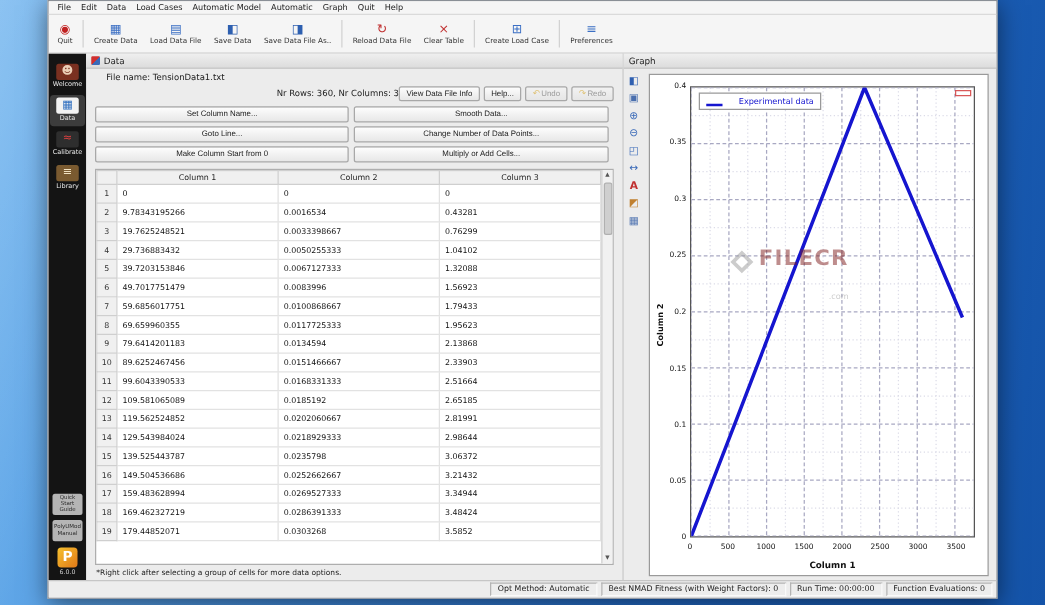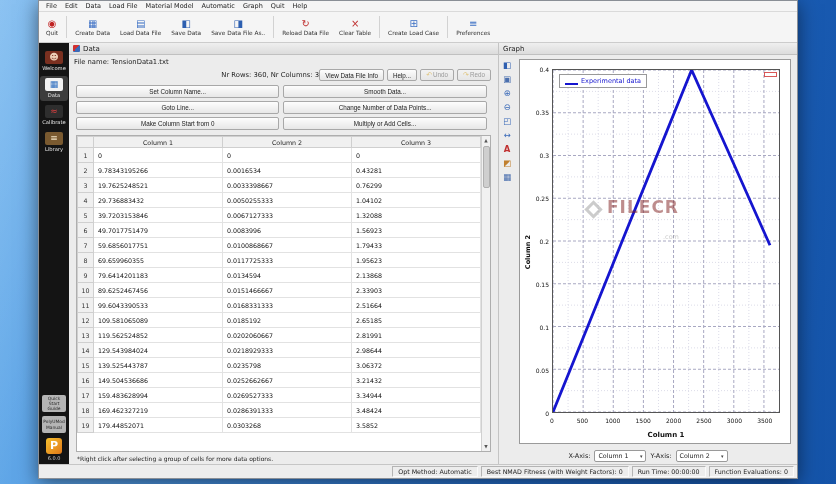--- a/index.html
+++ b/index.html
@@ -26,21 +26,21 @@
   .side-icon{width:18px;height:13px;border-radius:2px;font-size:9px;line-height:13px;text-align:center}
   .side-label{font-size:5.2px;color:#e8e8e8;margin-top:1px;white-space:nowrap}
   .side-spacer{margin-top:auto}
   .side-doc{width:24px;min-height:17px;background:#b5b5b5;border-radius:2px;margin:2px 0;display:flex;align-items:center;justify-content:center;text-align:center;font-size:4.4px;color:#2a2a2a;padding:1px;line-height:1.15}
   .side-logo{width:16px;height:16px;border-radius:3px;background:linear-gradient(135deg,#f6c12f,#e07818);color:#fff;font-weight:bold;font-size:11px;line-height:16px;text-align:center;margin-top:3px}
   .side-version{font-size:5px;color:#cfcfcf;margin-top:1px}
   
   .data-panel{width:430px;background:#ececec;display:flex;flex-direction:column;border-right:1px solid #c4c4c4;min-height:0}
   .panel-header{height:12px;background:linear-gradient(#efefef,#dcdcdc);border-bottom:1px solid #c0c0c0;display:flex;align-items:center;padding-left:4px;font-size:7px;color:#222}
   .ph-icon{width:7px;height:7px;background:linear-gradient(135deg,#d03030 50%,#3a6ab8 50%);margin-right:3px;border-radius:1px}
-  .file-row{font-size:6.8px;color:#222;margin:3px 7px 1px 5px}
+  .file-row{font-size:6.8px;color:#222;margin:3px 7px 1px 16px}
   .info-row{display:flex;align-items:center;justify-content:flex-end;margin:2px 7px;font-size:6.8px;color:#222}
   .info-buttons{display:flex;gap:3px;align-items:center}
   .btn{font-size:6.3px;color:#222;background:linear-gradient(#fdfdfd,#e7e7e7);border:1px solid #a8a8a8;border-radius:2px;padding:1px 5px;height:12px;white-space:nowrap}
   .btn.disabled{color:#9a9a9a;background:linear-gradient(#f2f2f2,#e6e6e6)}
   .uicon{font-size:7px;color:#d4a017;opacity:.55;margin-right:1px}
   .btn-grid{display:grid;grid-template-columns:49% 49%;gap:3px 4px;margin:2px 7px}
   .btn.big{height:13px;width:100%}
   
   .table-wrap{flex:1;display:flex;margin:3px 7px 0 7px;border:1px solid #aeaeae;background:#fff;min-height:0;overflow:hidden}
   table.data-table{flex:1;border-collapse:collapse;table-layout:fixed;align-self:flex-start;width:calc(100% - 9px)}
@@ -61,21 +61,21 @@
   .grid-area{position:absolute;left:32px;top:9px;right:10px;bottom:30px;border:1px solid #555;background:#fff}
   .grid-area svg{width:100%;height:100%;display:block}
   .gmaj{stroke:#a8a8c2;stroke-width:1;stroke-dasharray:3 2}
   .gmin{stroke:#dcdce8;stroke-width:1;stroke-dasharray:1 2}
   .y-ticks{position:absolute;left:6px;top:9px;bottom:30px;width:25px}
   .y-ticks span{position:absolute;right:2px;transform:translateY(-50%);font-size:6px;color:#111}
   .x-ticks{position:absolute;left:32px;right:10px;bottom:19px;height:8px}
   .x-ticks span{position:absolute;top:1px;transform:translateX(-50%);font-size:6px;color:#111}
   .ylabel{position:absolute;left:-22px;top:50%;width:60px;transform:translateY(-50%) rotate(-90deg);text-align:center;font-size:6.5px;font-weight:bold;color:#111}
   .xlabel{position:absolute;left:32px;right:10px;bottom:4px;text-align:center;font-size:7px;font-weight:bold;color:#111}
-  .legend{position:absolute;left:6px;top:4px;background:#fff;border:1px solid #999;padding:2px 5px;display:flex;align-items:flex-end;gap:3px}
+  .legend{position:absolute;left:6px;top:4px;background:#fff;border:1px solid #999;padding:2px 5px;display:flex;align-items:flex-end;gap:13px}
   .legend-line{width:13px;height:2px;background:#1515cf}
   .legend-text{font-size:6.5px;color:#1515cf}
   .corner-mark{position:absolute;top:2px;right:2px;width:13px;height:5px;border:1px solid #d03030;opacity:.8}
   .graph-controls{height:17px;display:flex;align-items:center;justify-content:center;gap:4px;font-size:6.5px;color:#222;background:#ececec}
   .combo{display:inline-flex;align-items:center;justify-content:space-between;width:52px;height:12px;background:#fff;border:1px solid #9a9a9a;border-radius:2px;padding:0 3px;font-size:6.3px}
   .carrow{font-size:5px;color:#444}
   
   .statusbar{height:14px;background:#ededed;border-top:1px solid #c6c6c6;display:flex;align-items:center;justify-content:flex-end;gap:3px;padding:0 3px}
   .status-seg{font-size:6.3px;color:#222;padding:1px 5px;border:1px solid;border-color:#b4b4b4 #fafafa #fafafa #b4b4b4;white-space:nowrap}
   
@@ -86,22 +86,22 @@
 </style>
 </head>
 <body>
 
 <div class="window">
 
   <div class="menubar" id="menubar">
       <span class="menu-item">File</span>
       <span class="menu-item">Edit</span>
       <span class="menu-item">Data</span>
-      <span class="menu-item">Load File</span>
-      <span class="menu-item">Material Model</span>
+      <span class="menu-item">Load Cases</span>
+      <span class="menu-item">Automatic Model</span>
       <span class="menu-item">Automatic</span>
       <span class="menu-item">Graph</span>
       <span class="menu-item">Quit</span>
       <span class="menu-item">Help</span>
     </div>
 
   <div class="toolbar" id="toolbar">
       <div class="tool-btn">
         <span class="tool-icon" style="color: rgb(192, 32, 32);">◉</span>
         <span class="tool-label">Quit</span>
@@ -406,32 +406,20 @@
               <span style="left: 26.6667%;">1000</span>
               <span style="left: 40%;">1500</span>
               <span style="left: 53.3333%;">2000</span>
               <span style="left: 66.6667%;">2500</span>
               <span style="left: 80%;">3000</span>
               <span style="left: 93.3333%;">3500</span>
             </div>
           <div class="xlabel">Column 1</div>
         </div>
       </div>
-      <div class="graph-controls">
-        <span>X-Axis:</span>
-        <span class="combo">
-          <span>Column 1</span>
-          <span class="carrow">▾</span>
-        </span>
-        <span>Y-Axis:</span>
-        <span class="combo">
-          <span>Column 2</span>
-          <span class="carrow">▾</span>
-        </span>
-      </div>
     </div>
 
   </div>
 
   <div class="statusbar" id="statusbar">
       <div class="status-seg">Opt Method: Automatic</div>
       <div class="status-seg">Best NMAD Fitness (with Weight Factors): 0</div>
       <div class="status-seg">Run Time: 00:00:00</div>
       <div class="status-seg">Function Evaluations: 0</div>
     </div>

